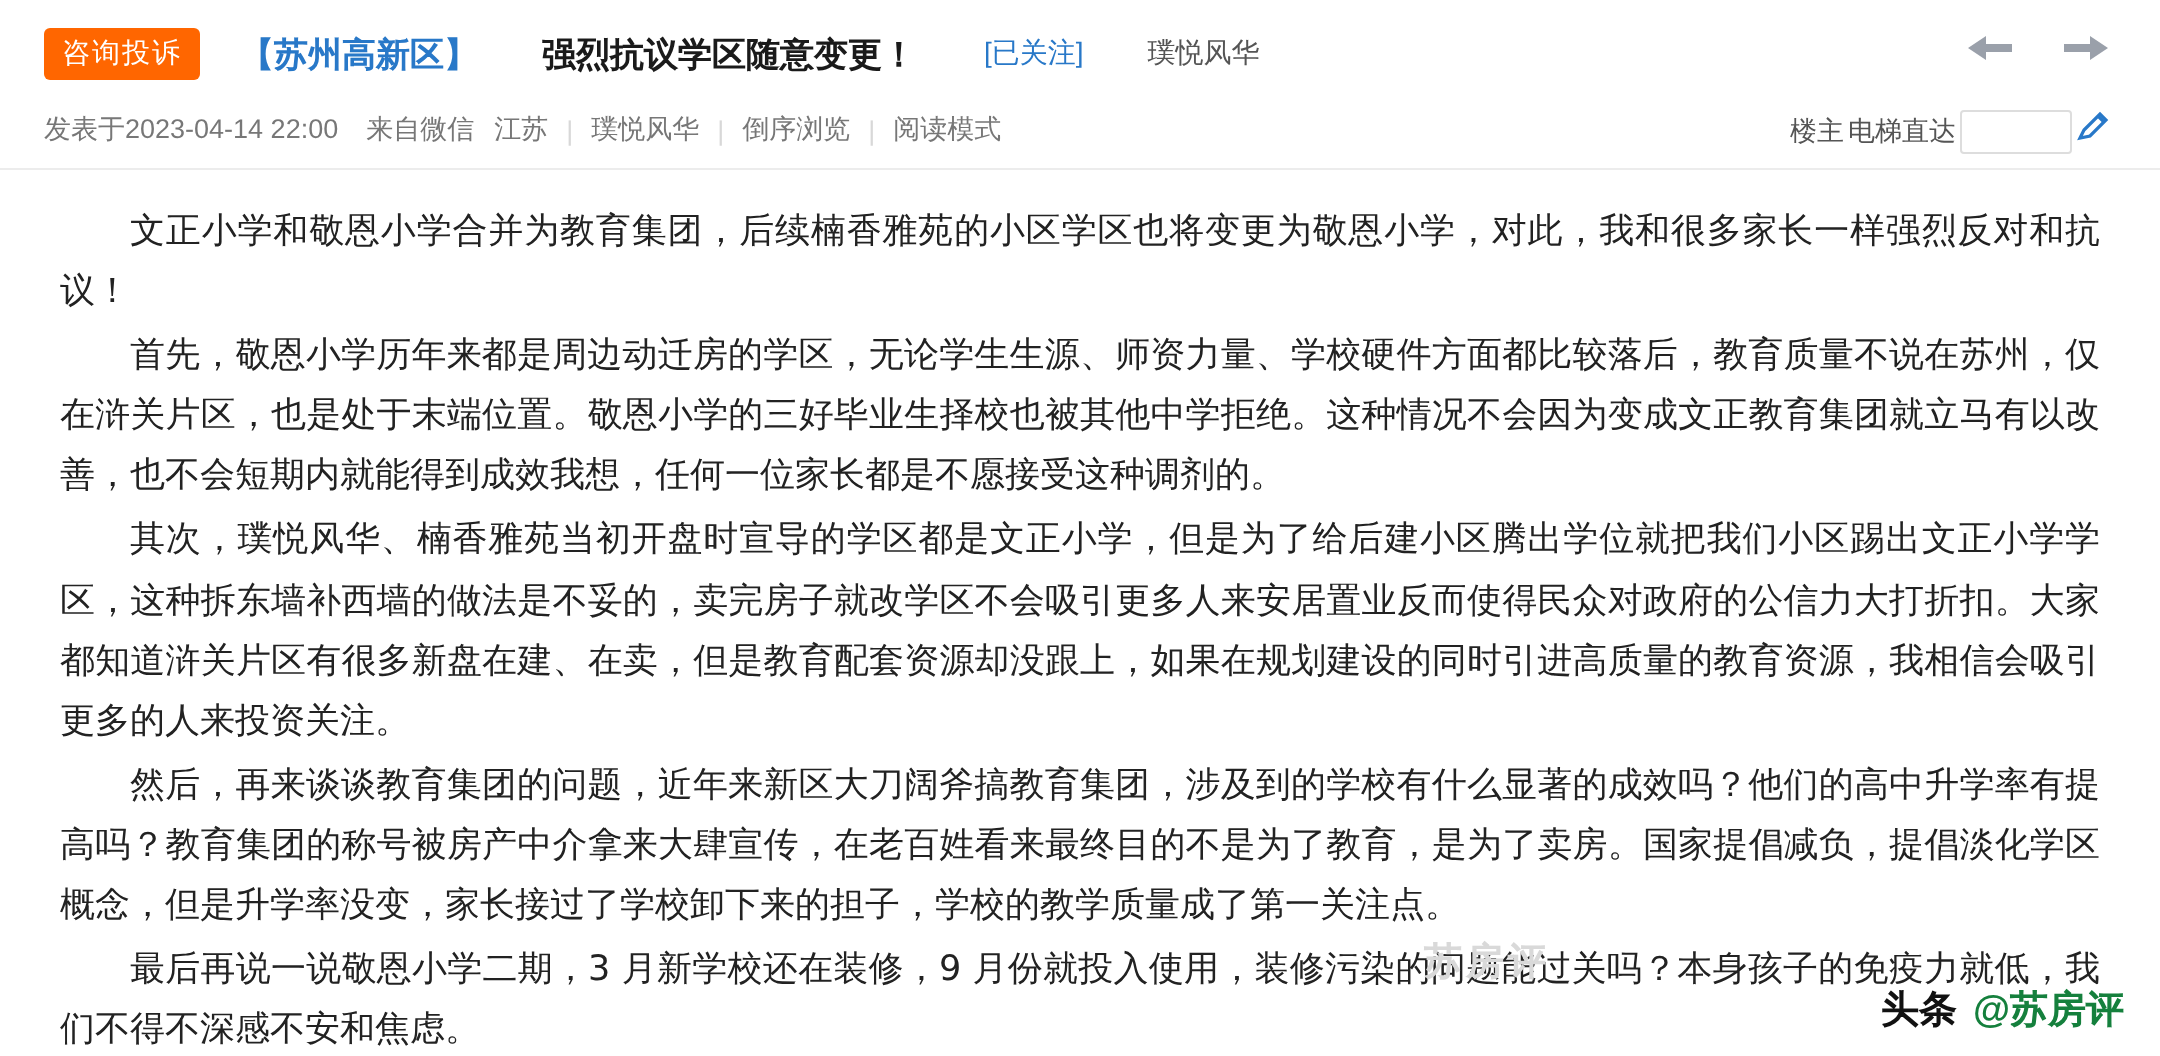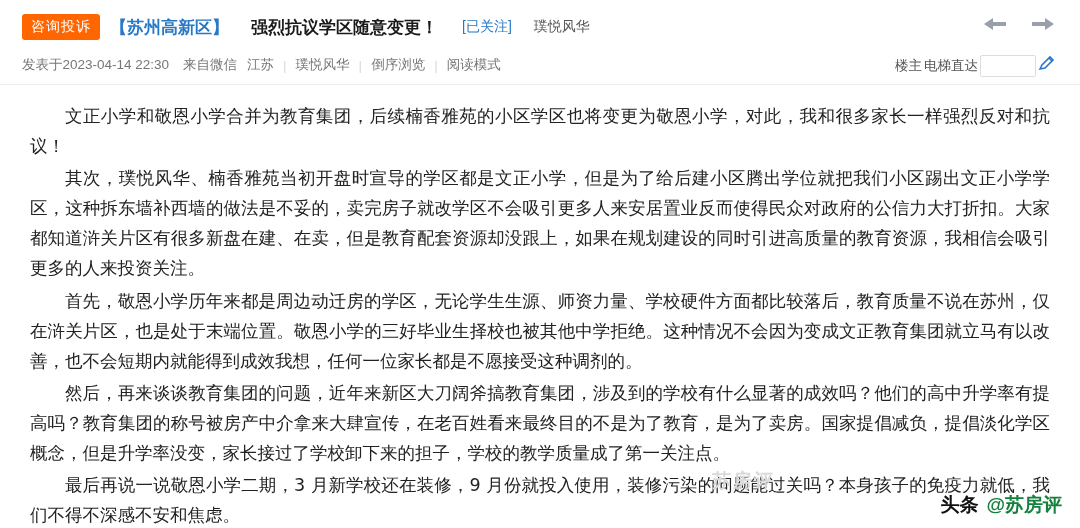--- a/index.html
+++ b/index.html
@@ -14,21 +14,21 @@
     color: #333;
     position: relative;
     overflow: hidden;
   }
 
   
   .header {
     display: flex;
     align-items: center;
     padding: 14px 22px 10px 22px;
-    gap: 10px;
+    gap: 20px;
     position: relative;
   }
   .tag-badge {
     background: #f60;
     color: #fff;
     font-size: 14px;
     padding: 4px 9px;
     border-radius: 3px;
     white-space: nowrap;
     letter-spacing: 1px;
@@ -186,21 +186,21 @@
     </span>
     <span class="arrow">
       <svg width="26" height="20" viewBox="0 0 26 20" aria-hidden="true">
         <path d="M24 10 L15 4 L15 8 L2 8 L2 12 L15 12 L15 16 Z" fill="#9aa0aa"></path>
       </svg>
     </span>
   </div>
 </div>
 
 <div class="meta-row">
-  <span class="meta-item">发表于2023-04-14 22:30</span>
+  <span class="meta-item">发表于2023-04-14 22:00</span>
   <span class="meta-item" style="margin-left:14px">来自微信</span>
   <span class="meta-item" style="margin-left:10px">江苏</span>
   <span class="sep">|</span>
   <span class="meta-item meta-link">璞悦风华</span>
   <span class="sep">|</span>
   <span class="meta-item meta-link">倒序浏览</span>
   <span class="sep">|</span>
   <span class="meta-item meta-link">阅读模式</span>
 
   <div class="meta-right">
@@ -213,22 +213,22 @@
         <path d="M11 4 L14 7" stroke="#2878c8" stroke-width="1.6"></path>
       </svg>
     </span>
   </div>
 </div>
 
 <div class="divider"></div>
 
 <div class="post-body">
   <p>文正小学和敬恩小学合并为教育集团，后续楠香雅苑的小区学区也将变更为敬恩小学，对此，我和很多家长一样强烈反对和抗议！</p>
+  <p>首先，敬恩小学历年来都是周边动迁房的学区，无论学生生源、师资力量、学校硬件方面都比较落后，教育质量不说在苏州，仅在浒关片区，也是处于末端位置。敬恩小学的三好毕业生择校也被其他中学拒绝。这种情况不会因为变成文正教育集团就立马有以改善，也不会短期内就能得到成效我想，任何一位家长都是不愿接受这种调剂的。</p>
   <p>其次，璞悦风华、楠香雅苑当初开盘时宣导的学区都是文正小学，但是为了给后建小区腾出学位就把我们小区踢出文正小学学区，这种拆东墙补西墙的做法是不妥的，卖完房子就改学区不会吸引更多人来安居置业反而使得民众对政府的公信力大打折扣。大家都知道浒关片区有很多新盘在建、在卖，但是教育配套资源却没跟上，如果在规划建设的同时引进高质量的教育资源，我相信会吸引更多的人来投资关注。</p>
-  <p>首先，敬恩小学历年来都是周边动迁房的学区，无论学生生源、师资力量、学校硬件方面都比较落后，教育质量不说在苏州，仅在浒关片区，也是处于末端位置。敬恩小学的三好毕业生择校也被其他中学拒绝。这种情况不会因为变成文正教育集团就立马有以改善，也不会短期内就能得到成效我想，任何一位家长都是不愿接受这种调剂的。</p>
   <p>然后，再来谈谈教育集团的问题，近年来新区大刀阔斧搞教育集团，涉及到的学校有什么显著的成效吗？他们的高中升学率有提高吗？教育集团的称号被房产中介拿来大肆宣传，在老百姓看来最终目的不是为了教育，是为了卖房。国家提倡减负，提倡淡化学区概念，但是升学率没变，家长接过了学校卸下来的担子，学校的教学质量成了第一关注点。</p>
   <p>最后再说一说敬恩小学二期，3 月新学校还在装修，9 月份就投入使用，装修污染的问题能过关吗？本身孩子的免疫力就低，我们不得不深感不安和焦虑。</p>
 
 </div>
 
 <div class="wm-center">苏房评</div>
 <div class="wm-bottom">
   <span class="tt">头条</span>
   <span class="at">@苏房评</span>
 </div>

